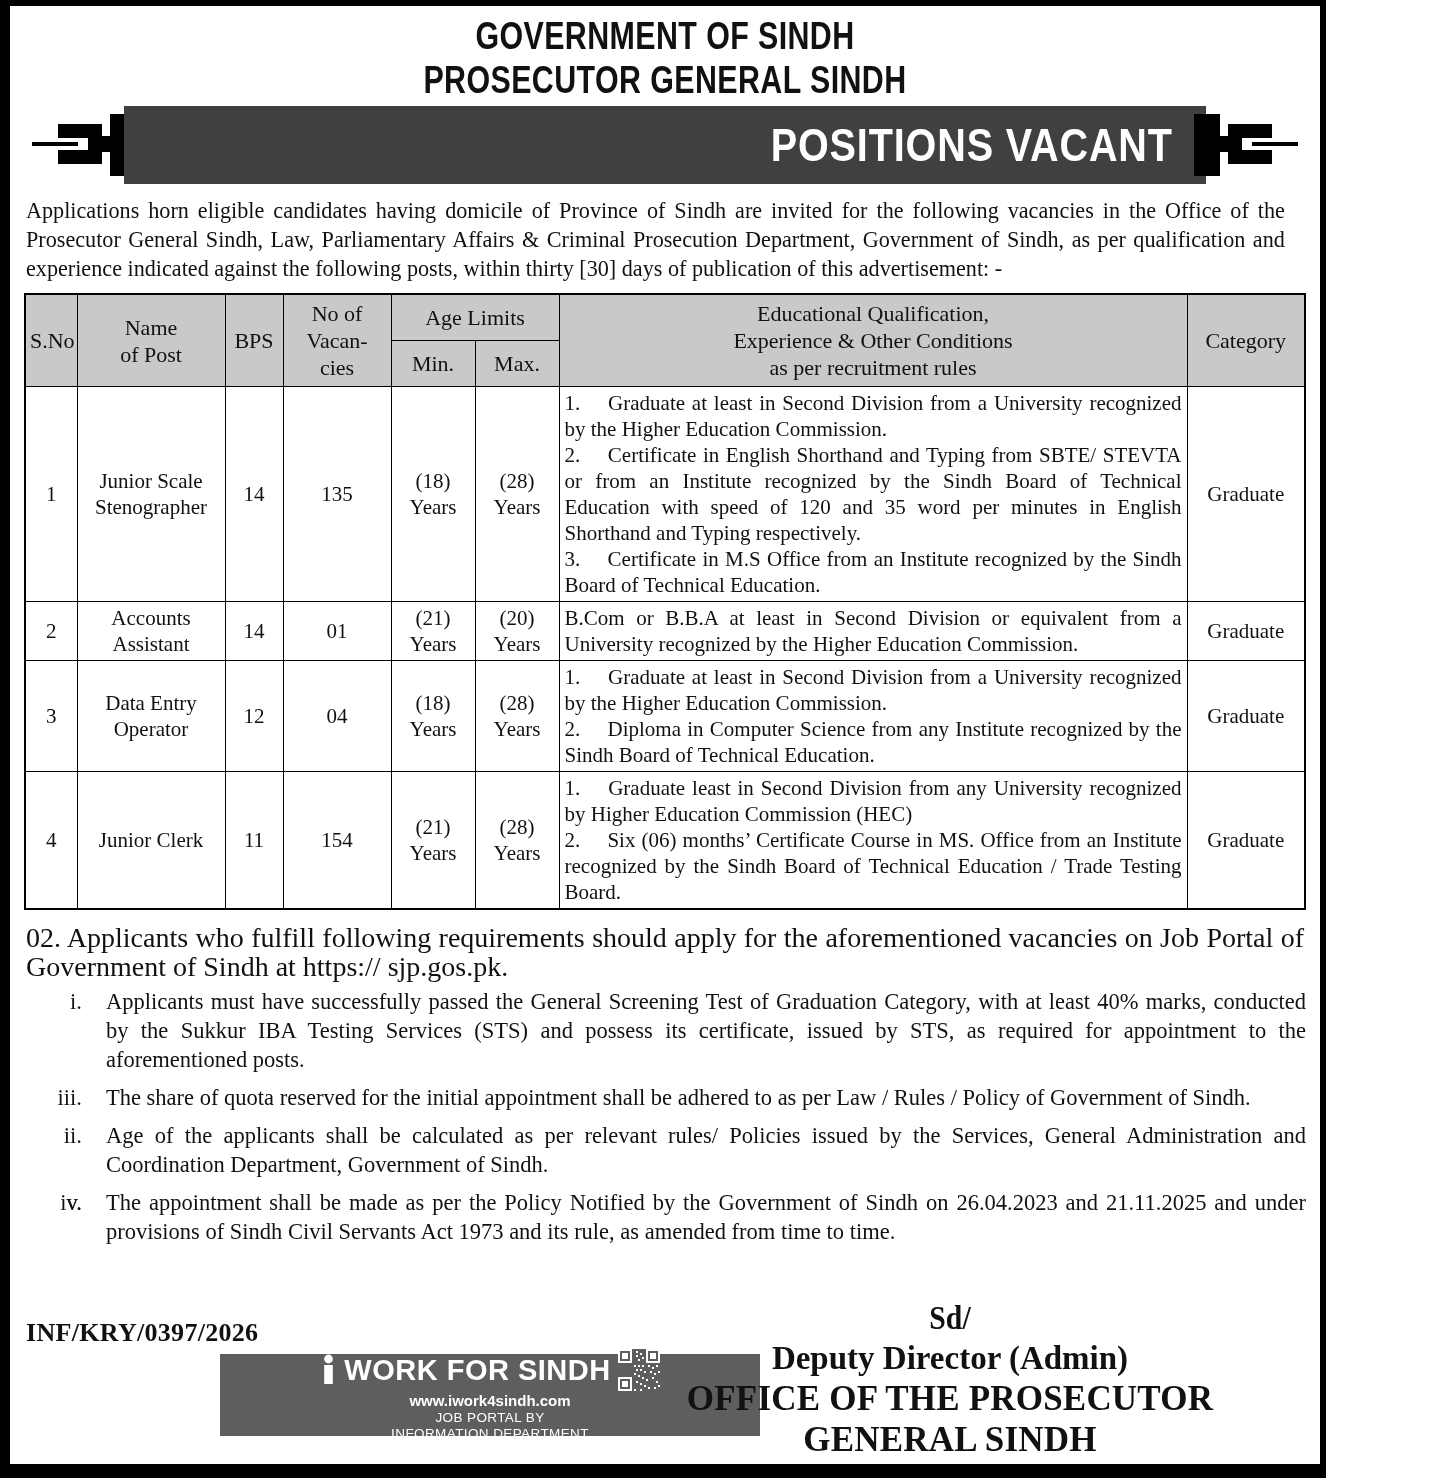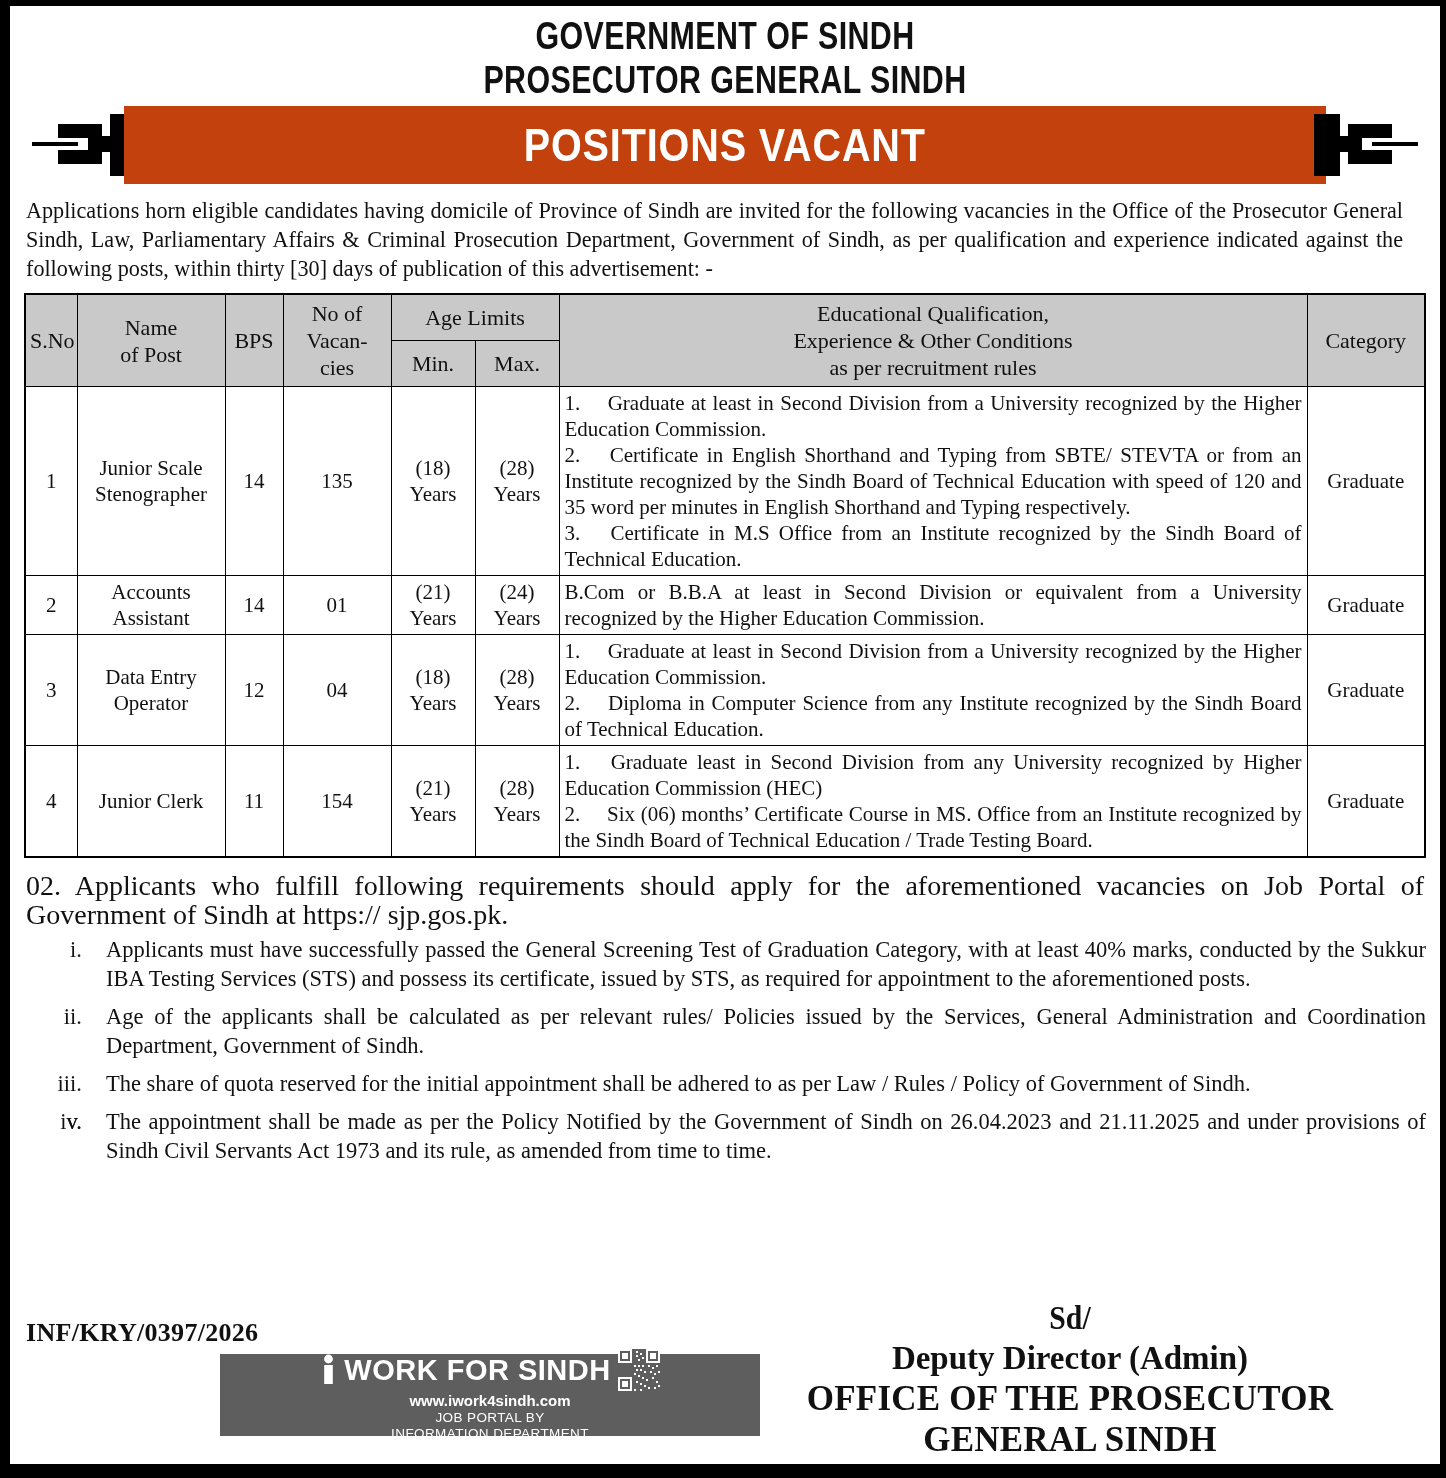--- a/index.html
+++ b/index.html
@@ -4,21 +4,21 @@
 <style>
   html,body{margin:0;padding:0;background:#ffffff;}
   body{
     width:1446px;height:1478px;
     font-family:"Liberation Serif",serif;
     color:#111;
     -webkit-font-smoothing:antialiased;
   }
   .page{
     position:relative;
-    width:1446px;height:1478px;
+    width:1326px;height:1478px;
     box-sizing:border-box;
     border-left:10px solid #000;
     border-right:6px solid #000;
     border-top:6px solid #000;
     border-bottom:14px solid #000;
     background:#fff;
     overflow:hidden;
   }
   .inner{padding:0 14px;}
 
@@ -37,22 +37,22 @@
   .mast-line.l2{font-size:38px;}
 
   
   .bannerwrap{
     position:relative;
     height:78px;
     margin-top:4px;
   }
   .banner{
     position:absolute;left:100px;right:100px;top:0;height:78px;
-    background:#c2410c;
-    display:flex;align-items:center;justify-content:center;
+    background:#404040;
+    display:flex;align-items:center;justify-content:flex-end;
   }
   .banner-text{
     color:#fff;
     font-family:"Liberation Sans",sans-serif;
     font-weight:bold;
     font-size:46px;
     letter-spacing:1px;
     transform:scaleX(0.86);
     white-space:nowrap;
   }
@@ -279,21 +279,21 @@
             <span>Accounts</span><br>
             <span>Assistant</span>
           </td>
           <td class="ctr">14</td>
           <td class="ctr">01</td>
           <td class="ctr">
             <span>(21)</span><br>
             <span>Years</span>
           </td>
           <td class="ctr">
-            <span>(24)</span><br>
+            <span>(20)</span><br>
             <span>Years</span>
           </td>
           <td class="qual">
             <span class="ql">B.Com or B.B.A at least in Second Division or equivalent from a University recognized by the Higher Education Commission.</span>
           </td>
           <td class="ctr">Graduate</td>
         </tr>
 
         <tr>
           <td class="ctr">3</td>
@@ -342,26 +342,26 @@
       </tbody>
     </table>
 
     <div class="note-head">02. Applicants who fulfill following requirements should apply for the aforementioned vacancies on Job Portal of Government of Sindh at https:// sjp.gos.pk.</div>
     <ol class="roman">
       <li>
         <span class="rn">i.</span>
         <span>Applicants must have successfully passed the General Screening Test of Graduation Category, with at least 40% marks, conducted by the Sukkur IBA Testing Services (STS) and possess its certificate, issued by STS, as required for appointment to the aforementioned posts.</span>
       </li>
       <li>
+        <span class="rn">iii.</span>
+        <span>The share of quota reserved for the initial appointment shall be adhered to as per Law / Rules / Policy of Government of Sindh.</span>
+      </li>
+      <li>
         <span class="rn">ii.</span>
         <span>Age of the applicants shall be calculated as per relevant rules/ Policies issued by the Services, General Administration and Coordination Department, Government of Sindh.</span>
-      </li>
-      <li>
-        <span class="rn">iii.</span>
-        <span>The share of quota reserved for the initial appointment shall be adhered to as per Law / Rules / Policy of Government of Sindh.</span>
       </li>
       <li>
         <span class="rn">iv.</span>
       </li>
       <li>
         <span class="rn">v.</span>
         <span>The appointment shall be made as per the Policy Notified by the Government of Sindh on 26.04.2023 and 21.11.2025 and under provisions of Sindh Civil Servants Act 1973 and its rule, as amended from time to time.</span>
       </li>
     </ol>
   </div>

